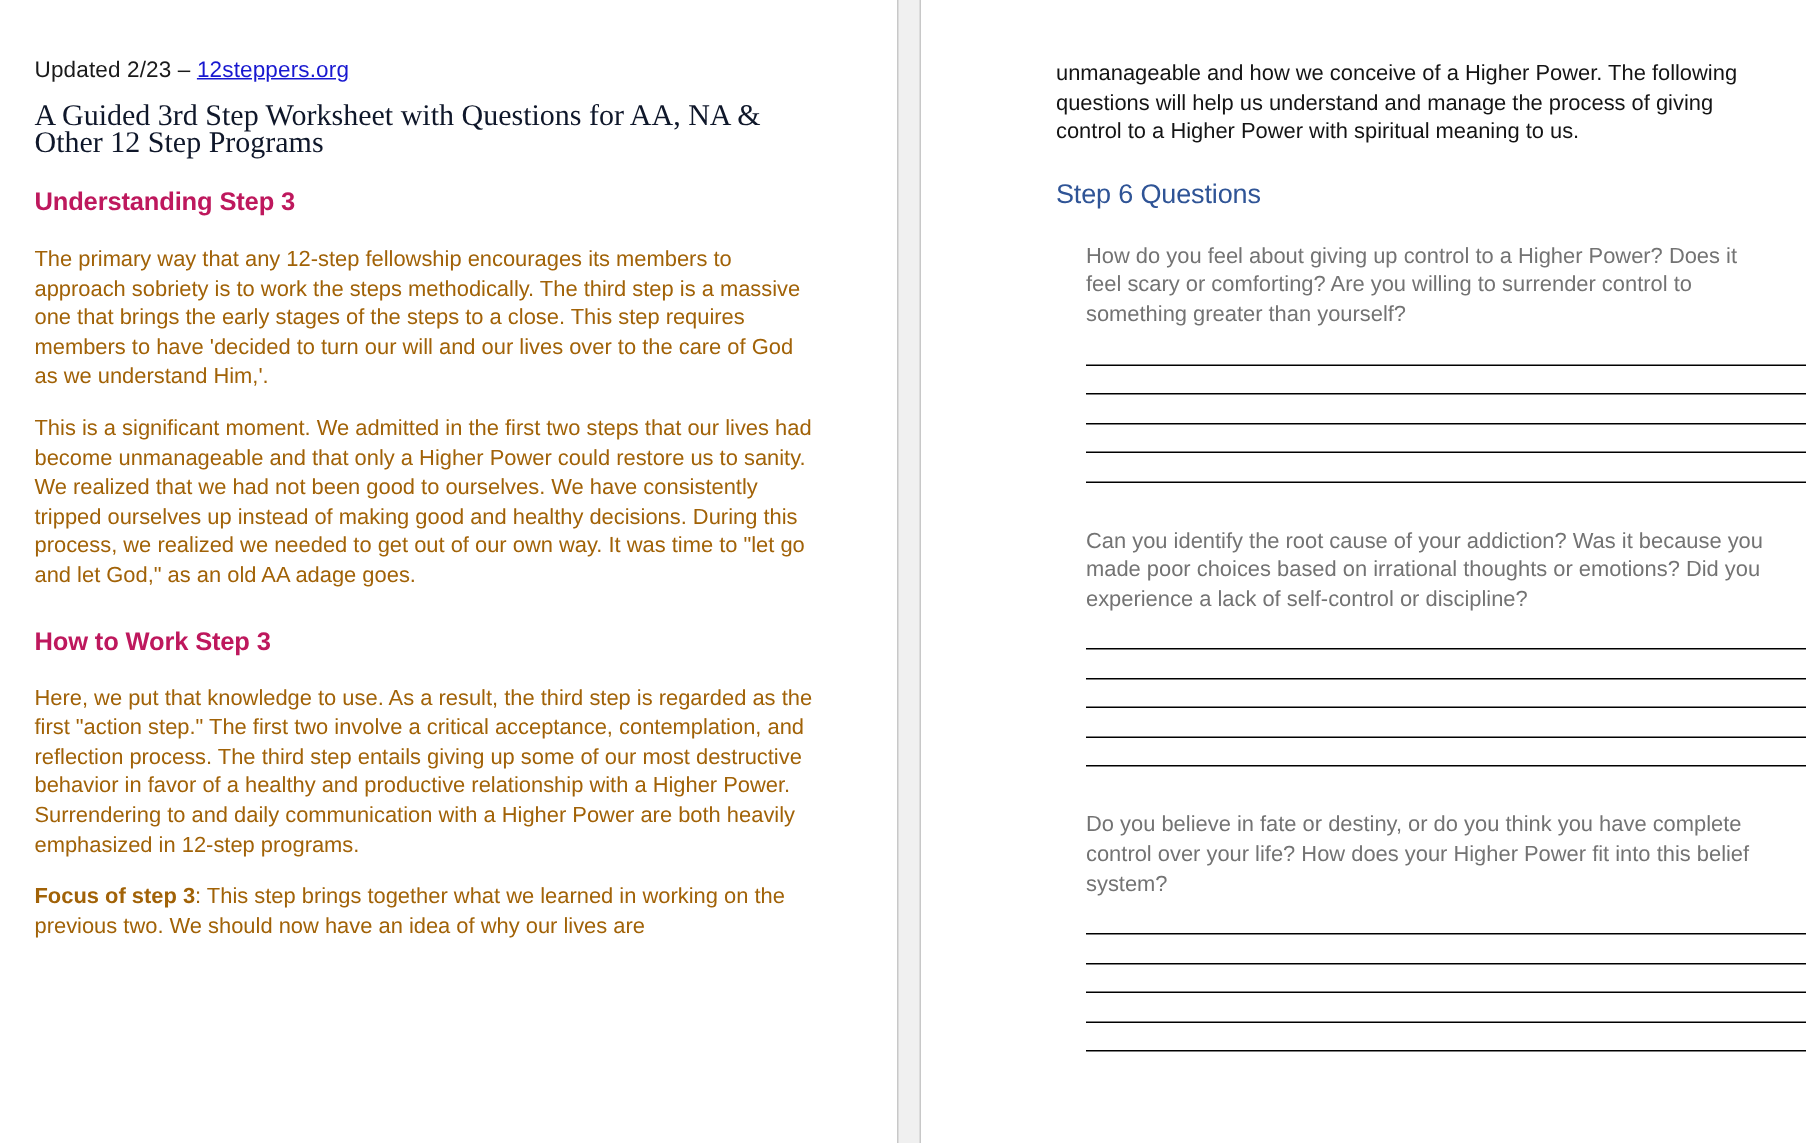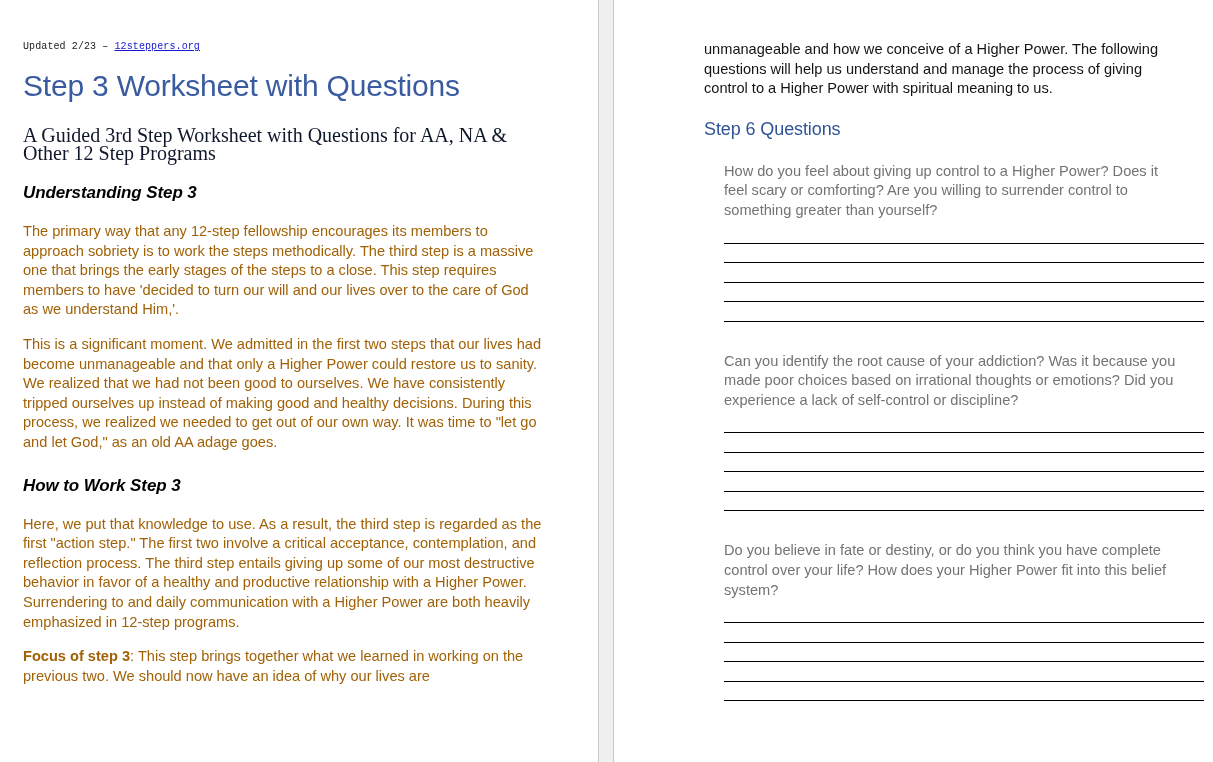--- a/index.html
+++ b/index.html
@@ -40,26 +40,25 @@
     background: #f0f0f0;
     border-left: 1px solid #c8c8c8;
     border-right: 1px solid #c8c8c8;
     box-sizing: border-box;
     height: 762px;
     flex: 0 0 auto;
   }
 
   
   .meta-line {
-    font-size: 10px;
+    font-size: 15px;
     line-height: 14px;
     color: #1a1a1a;
     margin: 0 0 14px 0;
     letter-spacing: 0.1px;
-    font-family: Liberation Mono, monospace;
   }
   .meta-link {
     color: #1818d0;
     text-decoration: underline;
   }
 
   .doc-title {
     font-size: 30px;
     line-height: 36px;
     font-weight: 400;
@@ -73,24 +72,23 @@
     font-size: 20px;
     line-height: 18px;
     color: #0f172a;
     margin: 0 0 20px 0;
   }
 
   h2.section-head {
     font-size: 17px;
     line-height: 22px;
     font-weight: bold;
-    color: #000000;
+    color: #be185d;
     margin: 0 0 18px 0;
     letter-spacing: -0.1px;
-    font-style: italic;
   }
 
   h2.questions-head {
     font-size: 18px;
     line-height: 23px;
     font-weight: 400;
     color: #2f5496;
     margin: 0 0 21px 0;
     letter-spacing: -0.1px;
   }
@@ -138,21 +136,20 @@
 </style>
 </head>
 <body>
 
 <div class="spread">
 
   <div class="page page-left">
 
     <p class="meta-line"><span>Updated 2/23 – </span><a class="meta-link" href="#">12steppers.org</a></p>
 
-    <h1 class="doc-title">Step 3 Worksheet with Questions</h1>
 
     <p class="subtitle">A Guided 3rd Step Worksheet with Questions for AA, NA &amp; Other 12 Step Programs</p>
 
     <h2 class="section-head">Understanding Step 3</h2>
 
     <p class="body-text">The primary way that any 12-step fellowship encourages its members to approach sobriety is to work the steps methodically. The third step is a massive one that brings the early stages of the steps to a close. This step requires members to have 'decided to turn our will and our lives over to the care of God as we understand Him,'.</p>
 
     <p class="body-text">This is a significant moment. We admitted in the first two steps that our lives had become unmanageable and that only a Higher Power could restore us to sanity. We realized that we had not been good to ourselves. We have consistently tripped ourselves up instead of making good and healthy decisions. During this process, we realized we needed to get out of our own way. It was time to "let go and let God," as an old AA adage goes.</p>
 
     <h2 class="section-head" style="margin-top:22px;">How to Work Step 3</h2>

